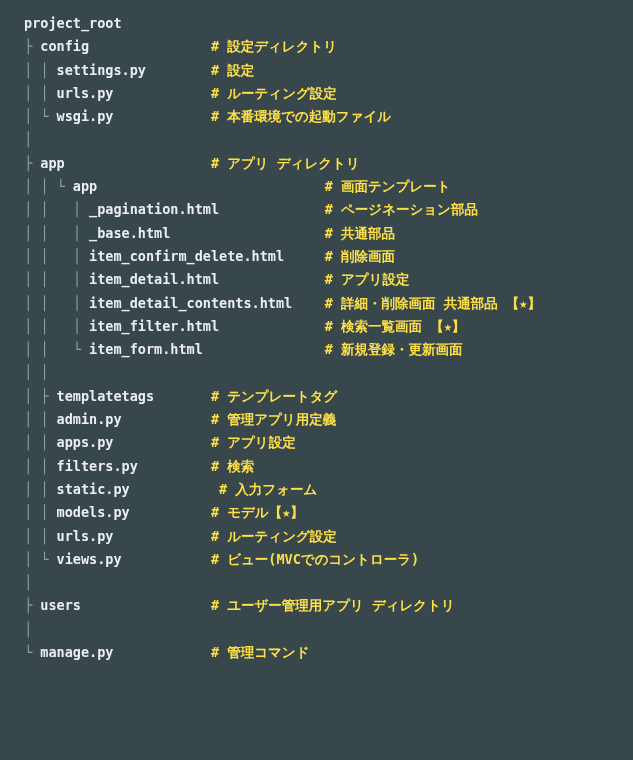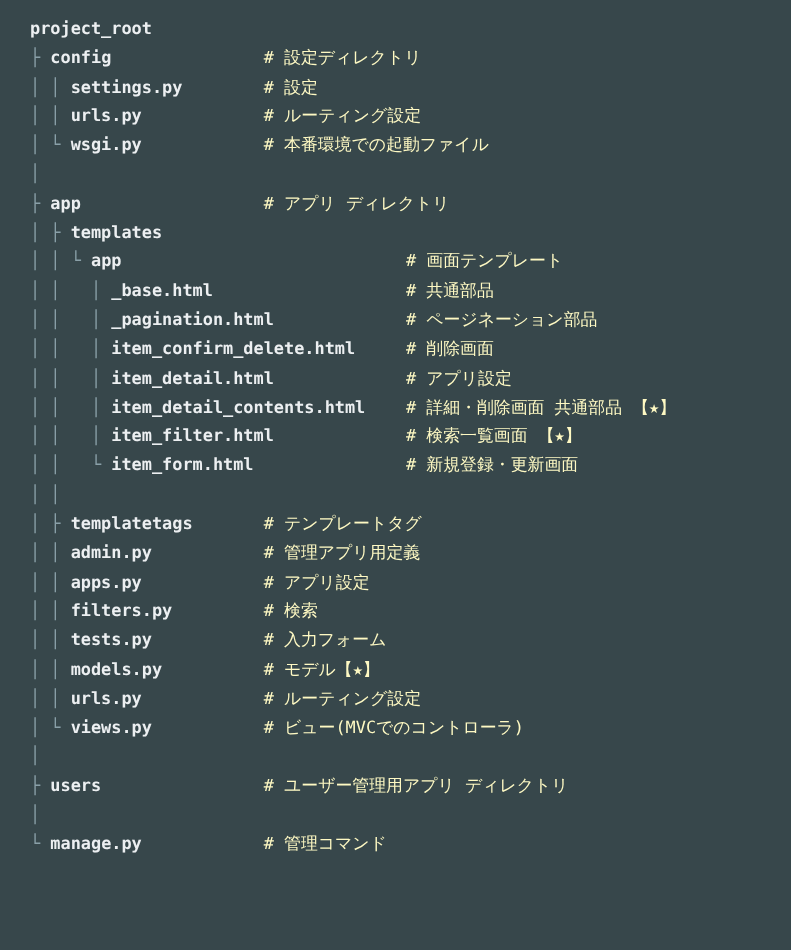--- a/index.html
+++ b/index.html
@@ -46,51 +46,50 @@
   }
 
   
   .pad {
     white-space: pre;
     color: transparent;
   }
 
   
   .comment {
-    color: #fef9c3;
-    font-weight: 400;
+    color: #fde047;
+    font-weight: 700;
     white-space: pre;
   }
 </style>
 </head>
 <body>
 
 <div id="tree">
     <div class="row"><span class="guide"></span><span class="name">project_root</span><span class="pad">           </span><span class="comment"></span></div>
     <div class="row"><span class="guide">├ </span><span class="name">config</span><span class="pad">               </span><span class="comment"># 設定ディレクトリ</span></div>
     <div class="row"><span class="guide">│ │ </span><span class="name">settings.py</span><span class="pad">        </span><span class="comment"># 設定</span></div>
     <div class="row"><span class="guide">│ │ </span><span class="name">urls.py</span><span class="pad">            </span><span class="comment"># ルーティング設定</span></div>
     <div class="row"><span class="guide">│ └ </span><span class="name">wsgi.py</span><span class="pad">            </span><span class="comment"># 本番環境での起動ファイル</span></div>
     <div class="row spacer"><span class="guide">│</span><span class="name"></span><span class="pad">                      </span></div>
     <div class="row"><span class="guide">├ </span><span class="name">app</span><span class="pad">                  </span><span class="comment"># アプリ ディレクトリ</span></div>
-    <div class="row"><span class="guide">│ ├ </span><span class="name">templates</span><span class="pad">          </span><span class="comment"></span></div>
     <div class="row"><span class="guide">│ │ └ </span><span class="name">app</span><span class="pad">                            </span><span class="comment"># 画面テンプレート</span></div>
+    <div class="row"><span class="guide">│ │   │ </span><span class="name">_pagination.html</span><span class="pad">             </span><span class="comment"># ページネーション部品</span></div>
     <div class="row"><span class="guide">│ │   │ </span><span class="name">_base.html</span><span class="pad">                   </span><span class="comment"># 共通部品</span></div>
-    <div class="row"><span class="guide">│ │   │ </span><span class="name">_pagination.html</span><span class="pad">             </span><span class="comment"># ページネーション部品</span></div>
     <div class="row"><span class="guide">│ │   │ </span><span class="name">item_confirm_delete.html</span><span class="pad">     </span><span class="comment"># 削除画面</span></div>
     <div class="row"><span class="guide">│ │   │ </span><span class="name">item_detail.html</span><span class="pad">             </span><span class="comment"># アプリ設定</span></div>
     <div class="row"><span class="guide">│ │   │ </span><span class="name">item_detail_contents.html</span><span class="pad">    </span><span class="comment"># 詳細・削除画面 共通部品 【★】</span></div>
     <div class="row"><span class="guide">│ │   │ </span><span class="name">item_filter.html</span><span class="pad">             </span><span class="comment"># 検索一覧画面 【★】</span></div>
     <div class="row"><span class="guide">│ │   └ </span><span class="name">item_form.html</span><span class="pad">               </span><span class="comment"># 新規登録・更新画面</span></div>
     <div class="row spacer"><span class="guide">│ │</span><span class="name"></span><span class="pad">                    </span></div>
     <div class="row"><span class="guide">│ ├ </span><span class="name">templatetags</span><span class="pad">       </span><span class="comment"># テンプレートタグ</span></div>
     <div class="row"><span class="guide">│ │ </span><span class="name">admin.py</span><span class="pad">           </span><span class="comment"># 管理アプリ用定義</span></div>
     <div class="row"><span class="guide">│ │ </span><span class="name">apps.py</span><span class="pad">            </span><span class="comment"># アプリ設定</span></div>
     <div class="row"><span class="guide">│ │ </span><span class="name">filters.py</span><span class="pad">         </span><span class="comment"># 検索</span></div>
-    <div class="row"><span class="guide">│ │ </span><span class="name">tests.py</span><span class="pad">           </span><span class="comment"># 入力フォーム</span></div>
+    <div class="row"><span class="guide">│ │ </span><span class="name">static.py</span><span class="pad">           </span><span class="comment"># 入力フォーム</span></div>
     <div class="row"><span class="guide">│ │ </span><span class="name">models.py</span><span class="pad">          </span><span class="comment"># モデル【★】</span></div>
     <div class="row"><span class="guide">│ │ </span><span class="name">urls.py</span><span class="pad">            </span><span class="comment"># ルーティング設定</span></div>
     <div class="row"><span class="guide">│ └ </span><span class="name">views.py</span><span class="pad">           </span><span class="comment"># ビュー(MVCでのコントローラ)</span></div>
     <div class="row spacer"><span class="guide">│</span><span class="name"></span><span class="pad">                      </span></div>
     <div class="row"><span class="guide">├ </span><span class="name">users</span><span class="pad">                </span><span class="comment"># ユーザー管理用アプリ ディレクトリ</span></div>
     <div class="row spacer"><span class="guide">│</span><span class="name"></span><span class="pad">                      </span></div>
     <div class="row"><span class="guide">└ </span><span class="name">manage.py</span><span class="pad">            </span><span class="comment"># 管理コマンド</span></div>
   </div>
 
 </body></html>

